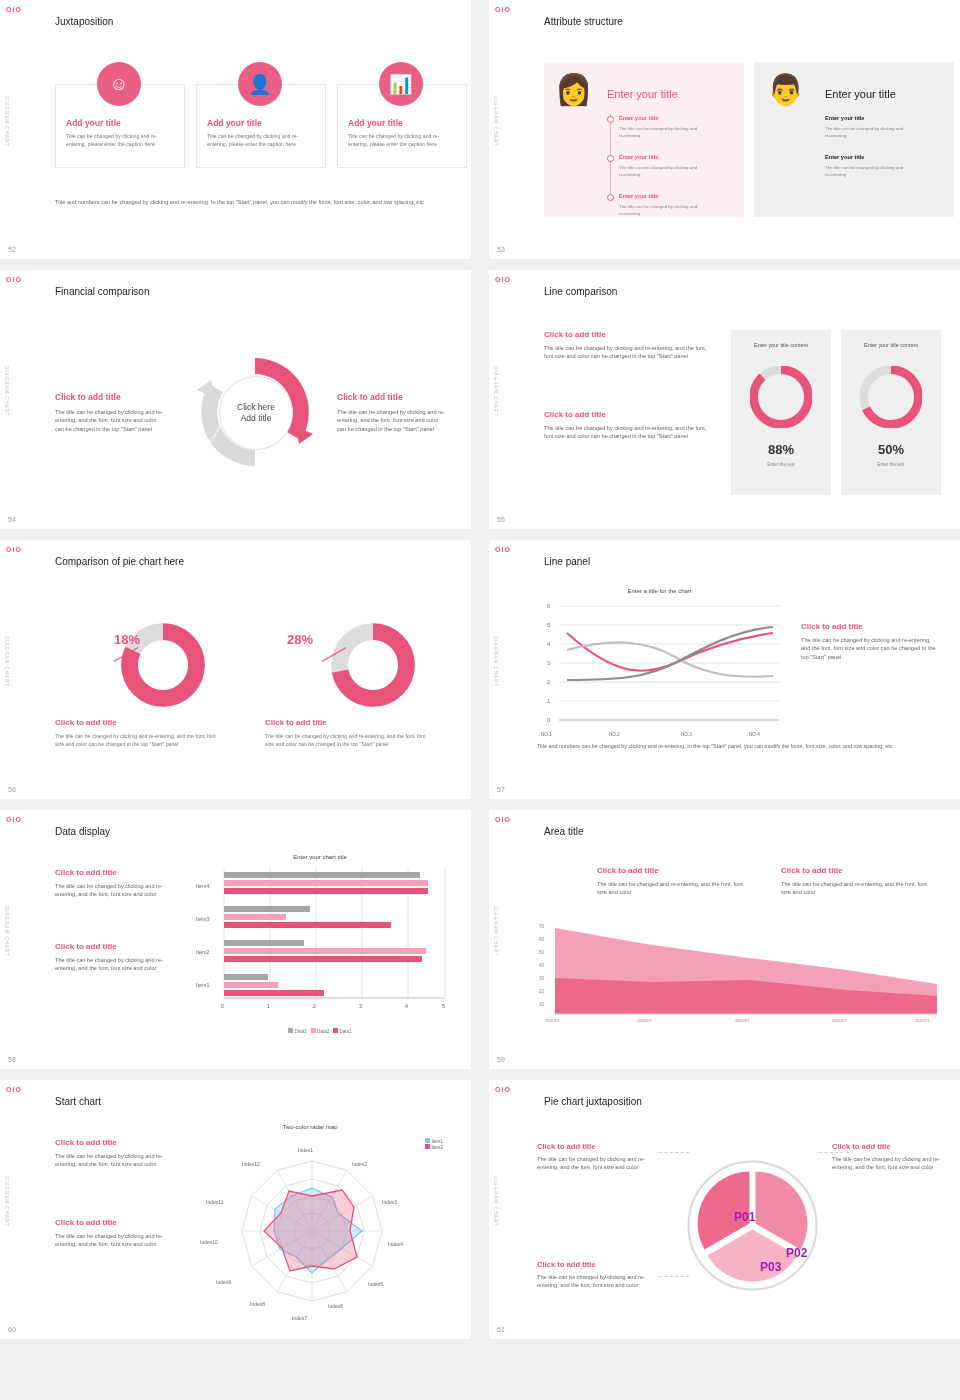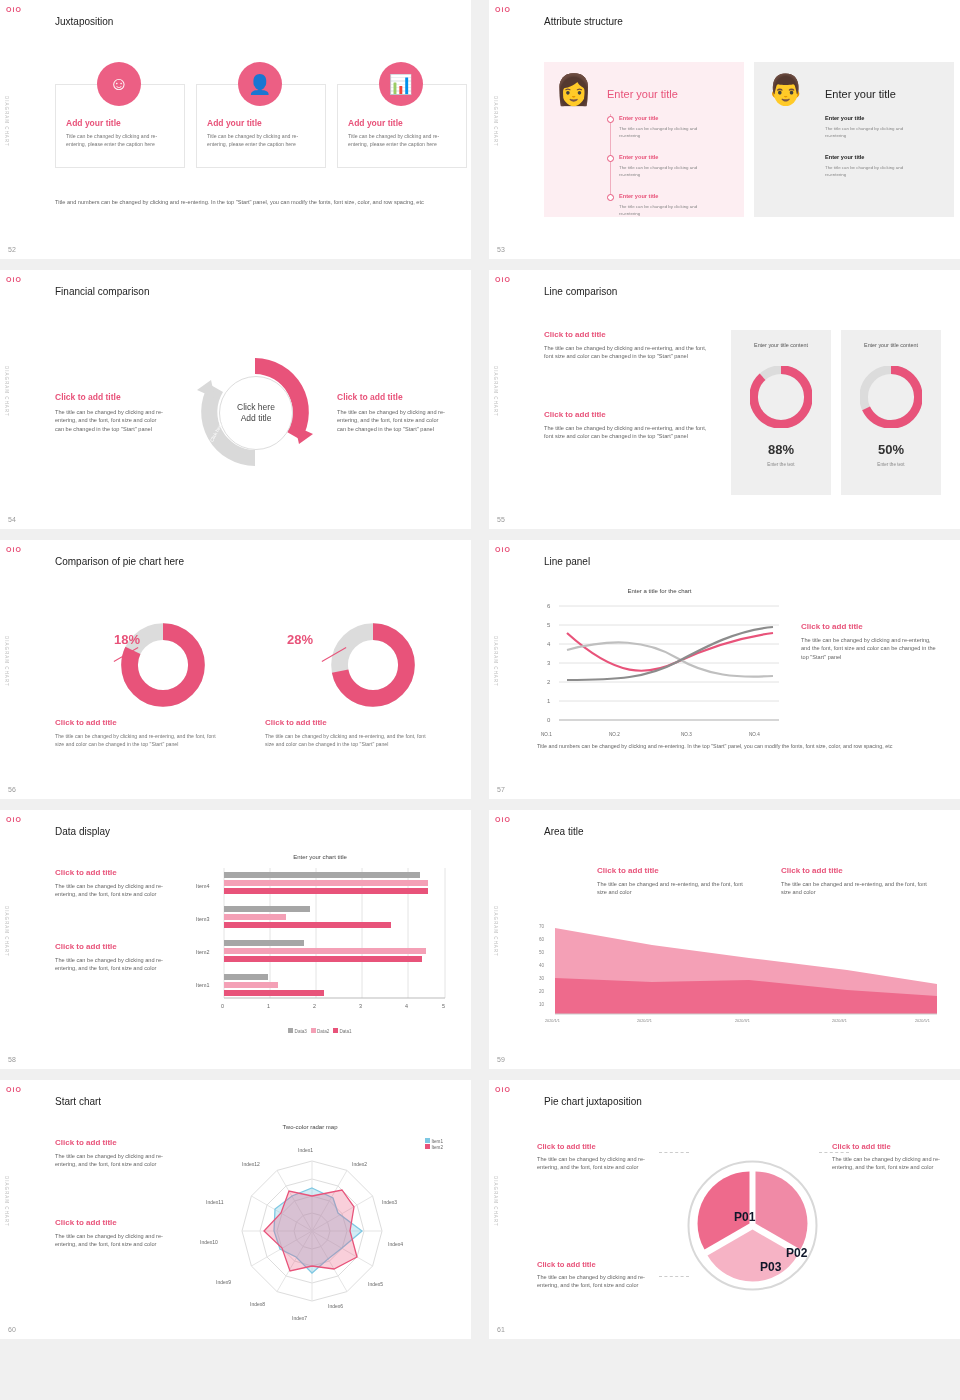--- a/index.html
+++ b/index.html
@@ -77,21 +77,21 @@
   
   .s60 .lcol{position:absolute;left:55px;width:118px;}
   .s60 .chtitle{position:absolute;left:210px;top:44px;width:200px;text-align:center;font-size:6px;color:#444;}
   .s60 .radar{position:absolute;left:200px;top:56px;width:225px;height:190px;}
   .s60 .lg{position:absolute;right:28px;top:58px;font-size:4.6px;color:#666;}
 
   
   .s61 .lcol{position:absolute;left:48px;width:118px;}
   .s61 .rcol{position:absolute;right:16px;width:112px;}
   .s61 .pie{position:absolute;left:196px;top:78px;width:135px;height:135px;}
-  .s61 .plabel{position:absolute;color:#0f172a;font-size:12px;font-weight:bold;padding-left:25px;}
+  .s61 .plabel{position:absolute;color:#a21caf;font-size:12px;font-weight:bold;padding-left:25px;}
   .connector{position:absolute;border-top:1px dashed #ccc;}
   .t6{font-size:6.2px;}
 </style>
 </head>
 <body>
 
 <div class="sheet">
   <div class="grid">
 
     <div class="slide s52">

